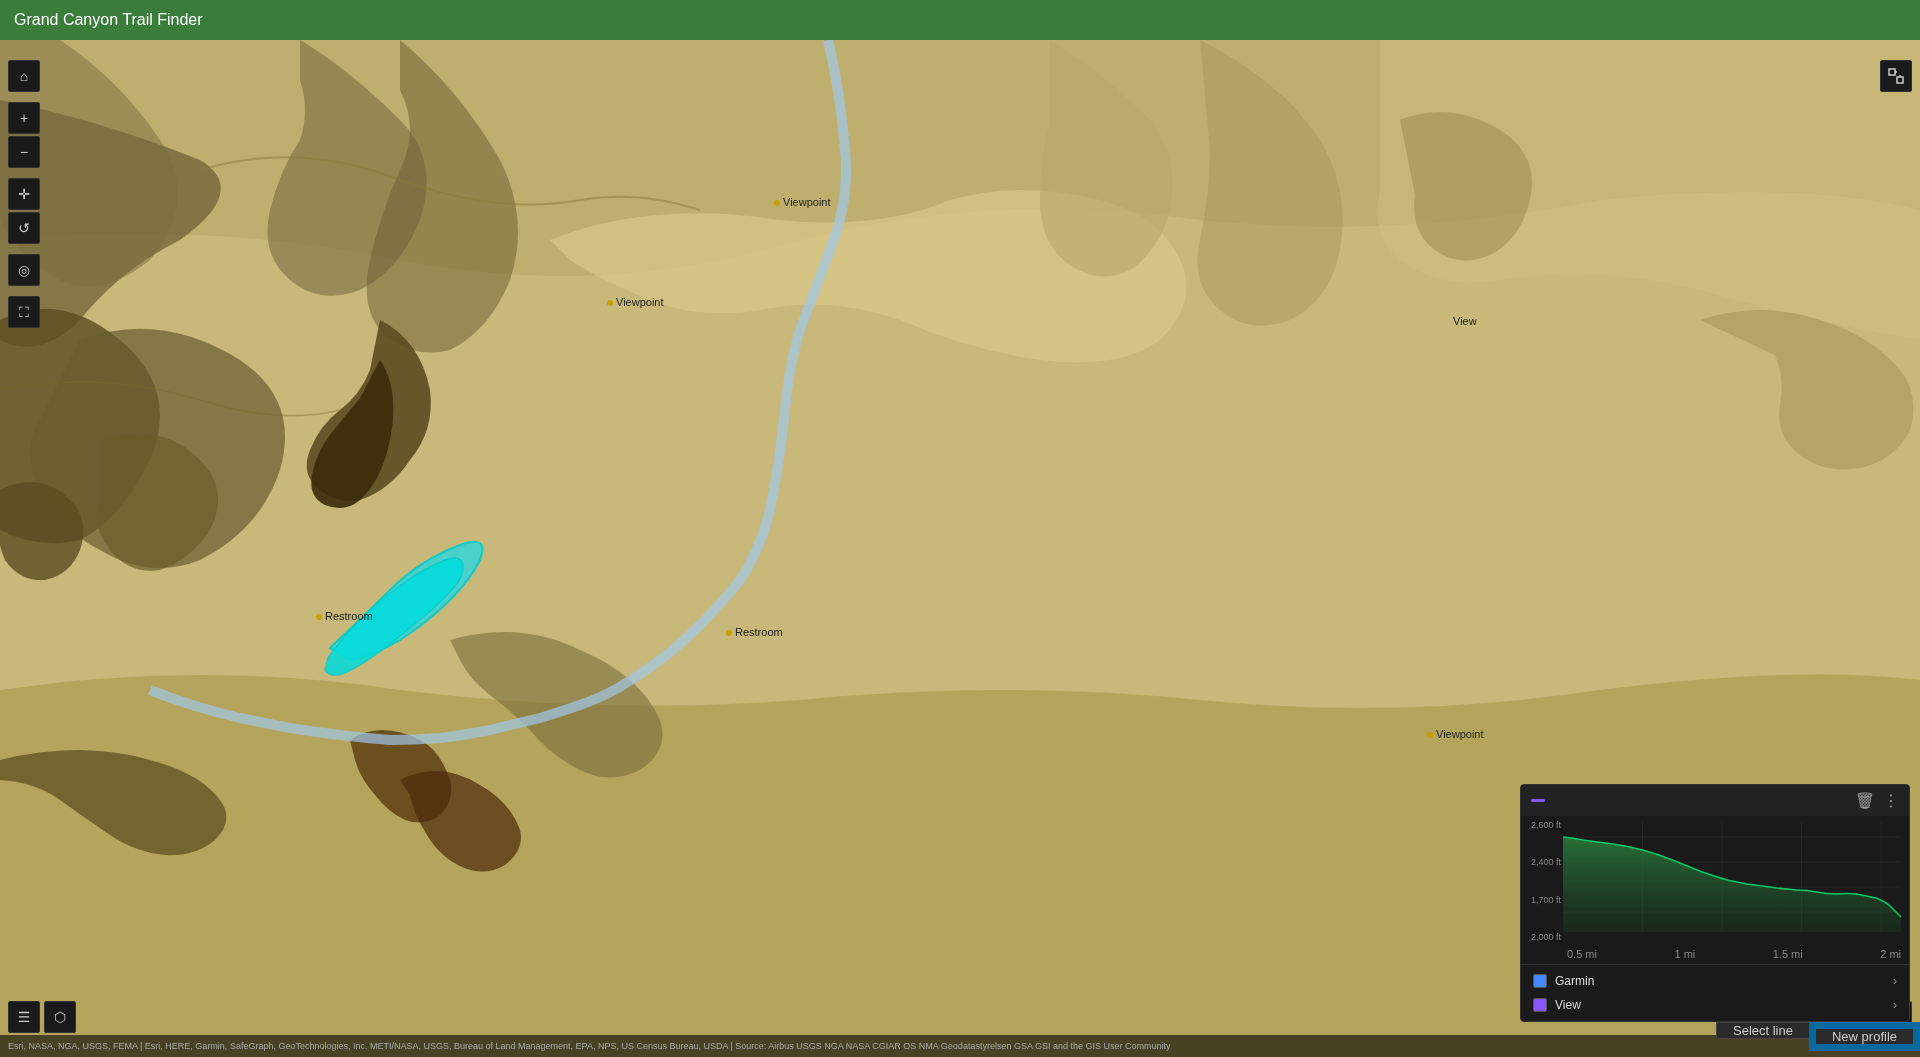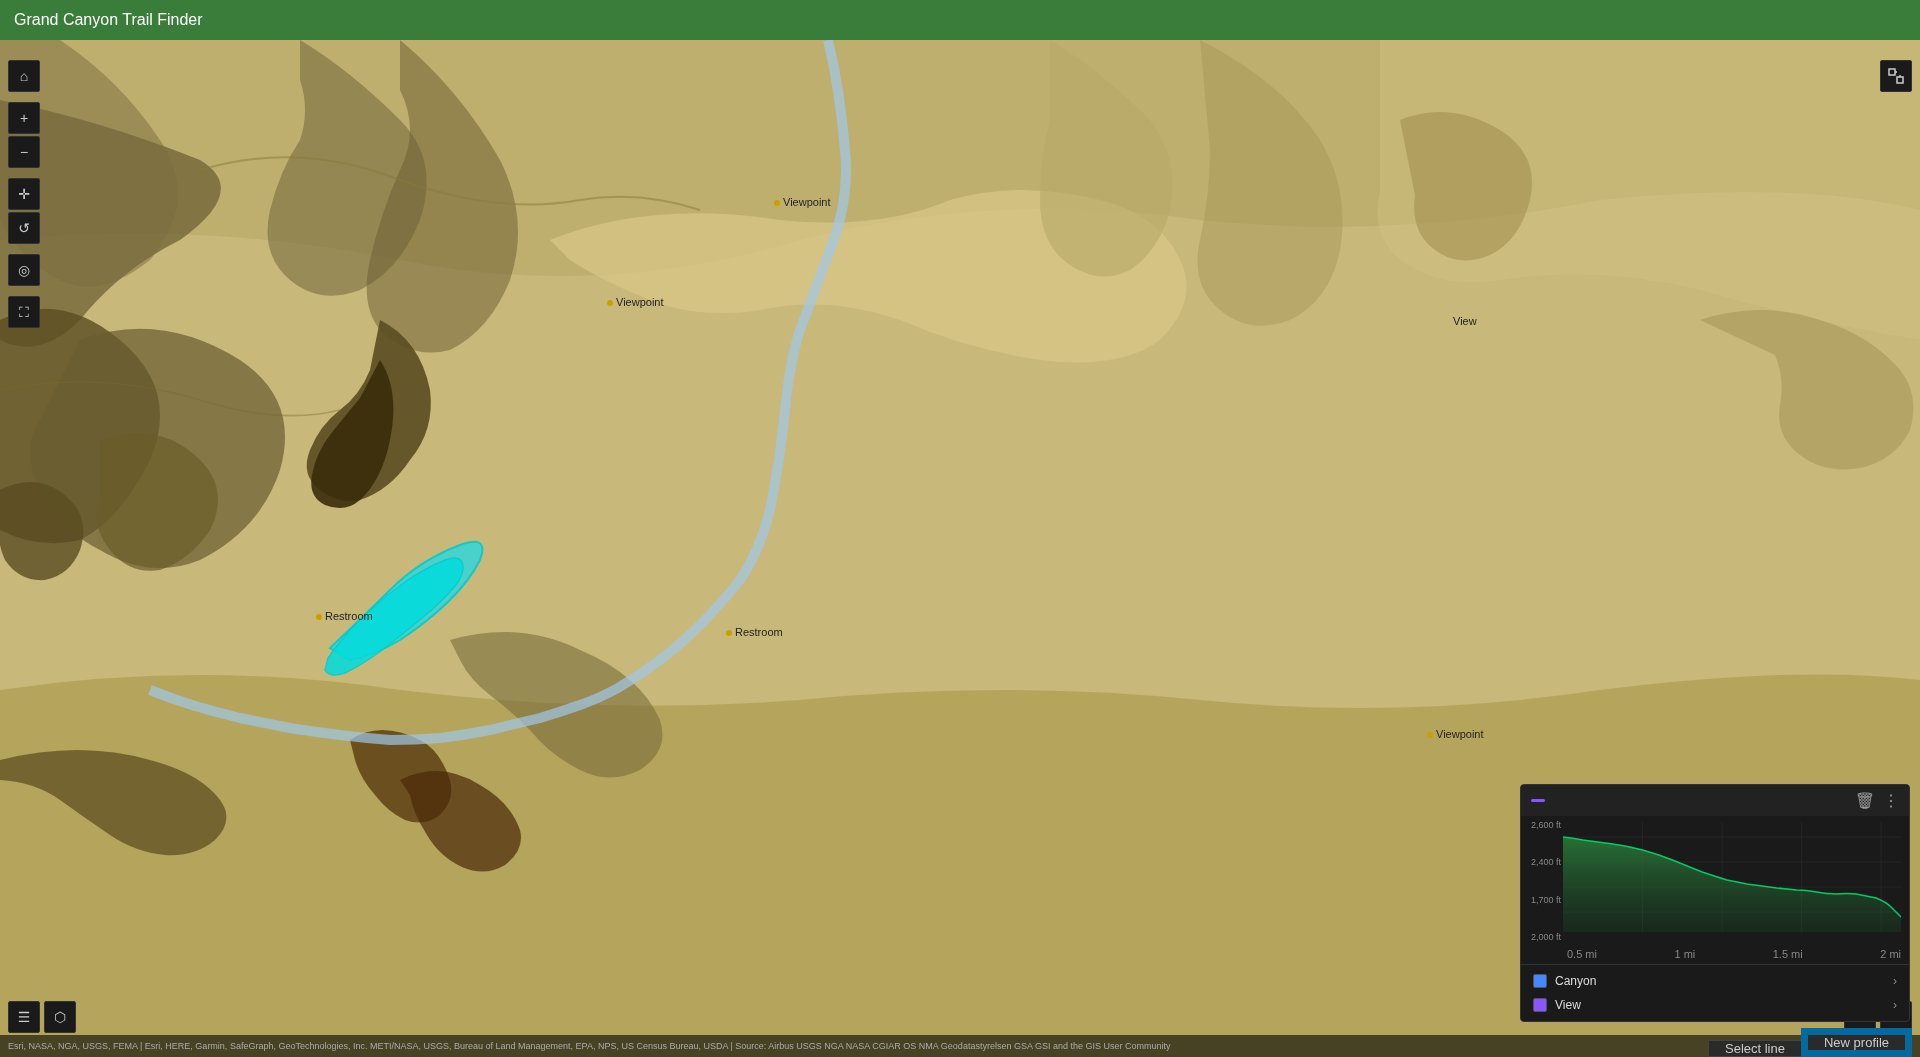--- a/index.html
+++ b/index.html
@@ -204,23 +204,23 @@
     }
     .layer-chevron {
       color: #888;
       font-size: 12px;
     }
 
     
     #bottom-buttons {
       position: absolute;
       bottom: 0;
-      right: 8px;
-      display: flex;
-      align-items: flex-end;
+      right: 0;
+      display: flex;
+      align-items: flex-start;
       height: 35px;
       z-index: 300;
     }
     #btn-select-line {
       background: #2a2a2a;
       border: 1px solid #444;
       color: #ccc;
       padding: 0 16px;
       font-size: 13px;
       cursor: pointer;
@@ -429,21 +429,21 @@
       <span class="chart-x-label">0.5 mi</span>
       <span class="chart-x-label">1 mi</span>
       <span class="chart-x-label">1.5 mi</span>
       <span class="chart-x-label">2 mi</span>
     </div>
 
     <div id="profile-layers">
       <div class="layer-row">
         <div class="layer-left">
           <div class="layer-color-box" style="background:#4488ff;"></div>
-          <span class="layer-name">Canyon</span>
+          <span class="layer-name">Garmin</span>
         </div>
         <span class="layer-chevron">›</span>
       </div>
       <div class="layer-row">
         <div class="layer-left">
           <div class="layer-color-box" style="background:#8855ff;"></div>
           <span class="layer-name">View</span>
         </div>
         <span class="layer-chevron">›</span>
       </div>

